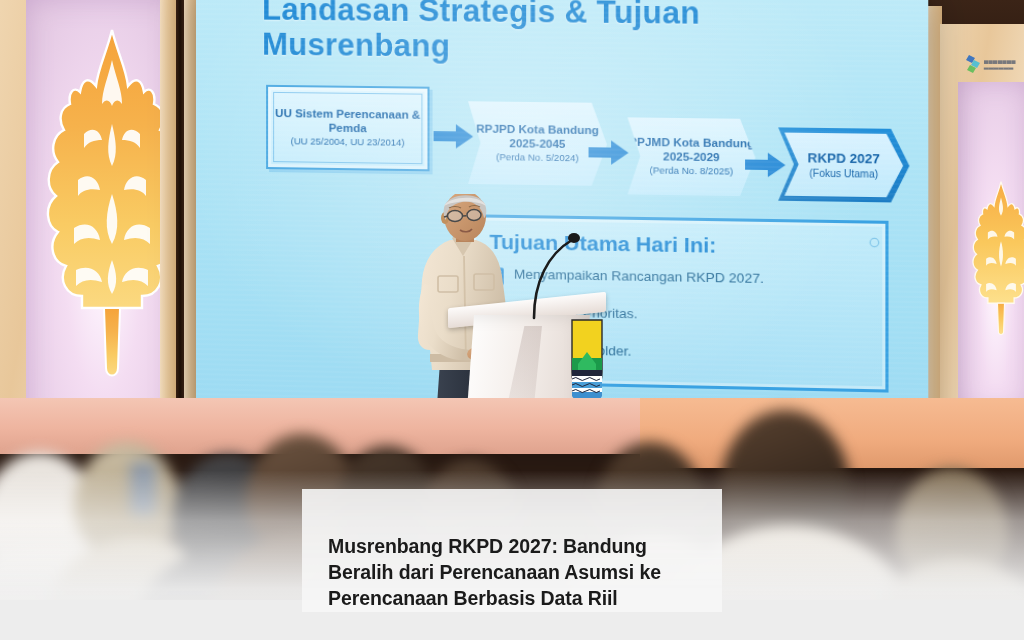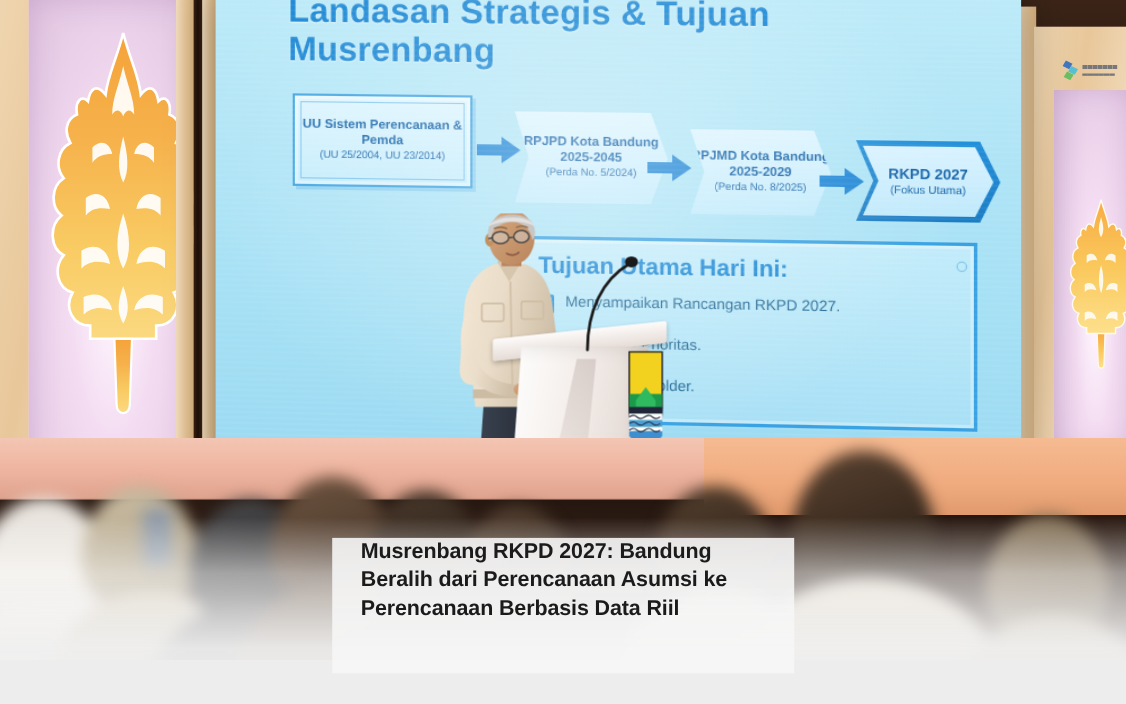--- a/index.html
+++ b/index.html
@@ -330,21 +330,21 @@
   }
 
   
   .caption-card {
     position: absolute;
     left: 302px; top: 489px;
     width: 420px; height: 123px;
     background: rgba(246,246,246,.90);
     z-index: 20;
     display: flex;
-    align-items: flex-start;
+    align-items: flex-end;
   }
   .caption-text {
     color: #1b1b1b;
     font-weight: bold;
     font-size: 19.5px;
     line-height: 1.33;
     padding: 0 26px;
     letter-spacing: -.1px;
   }
 

